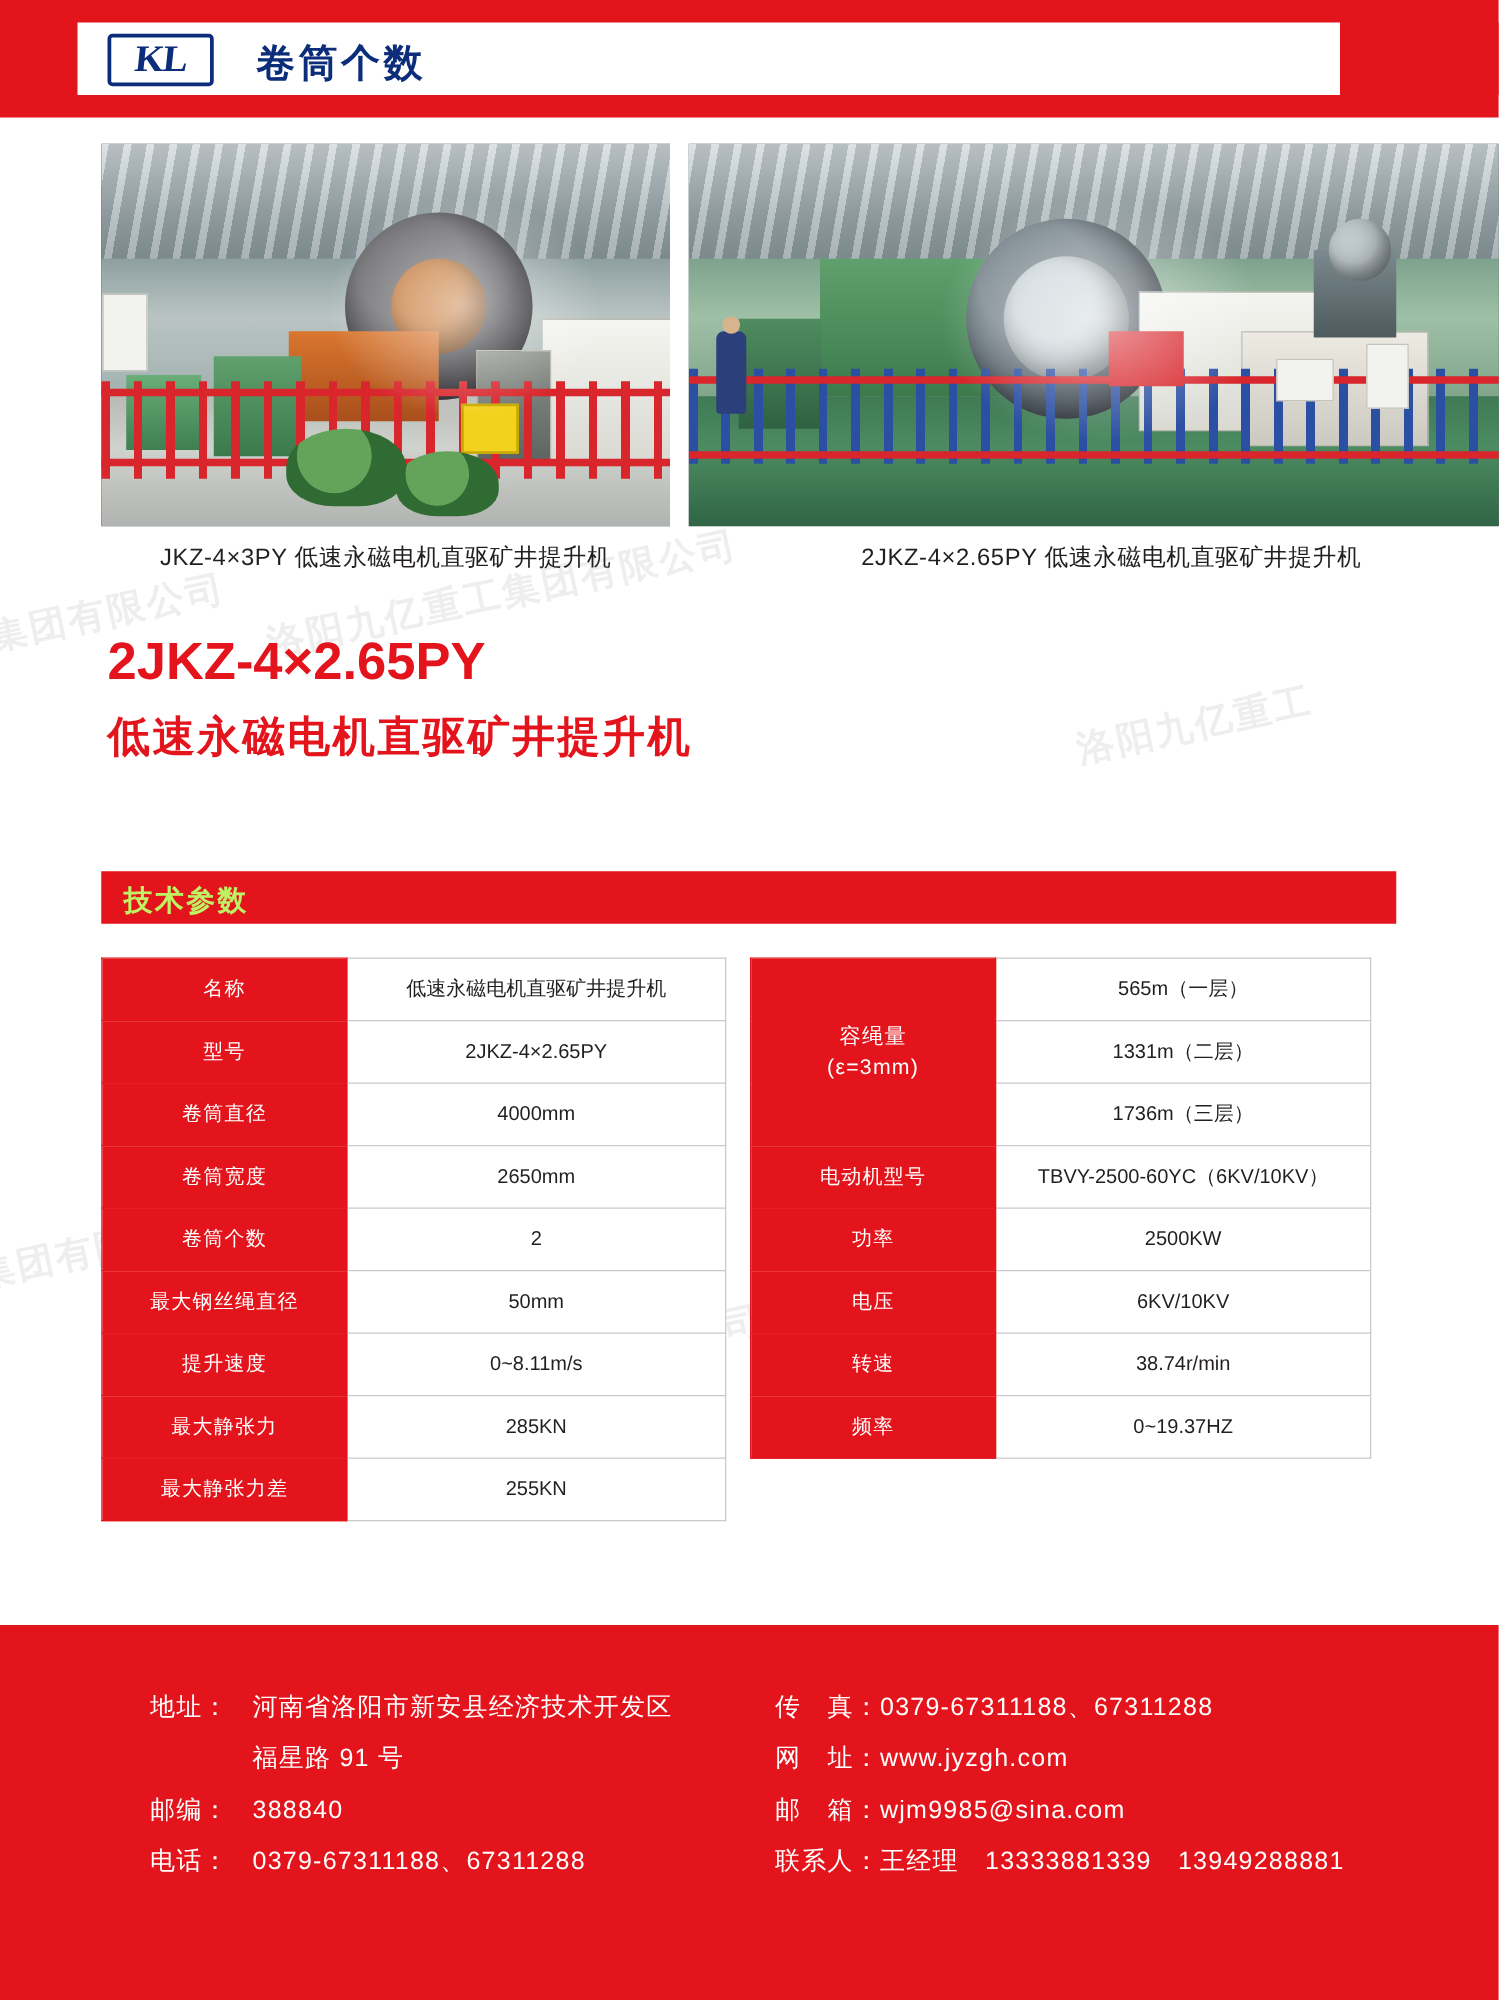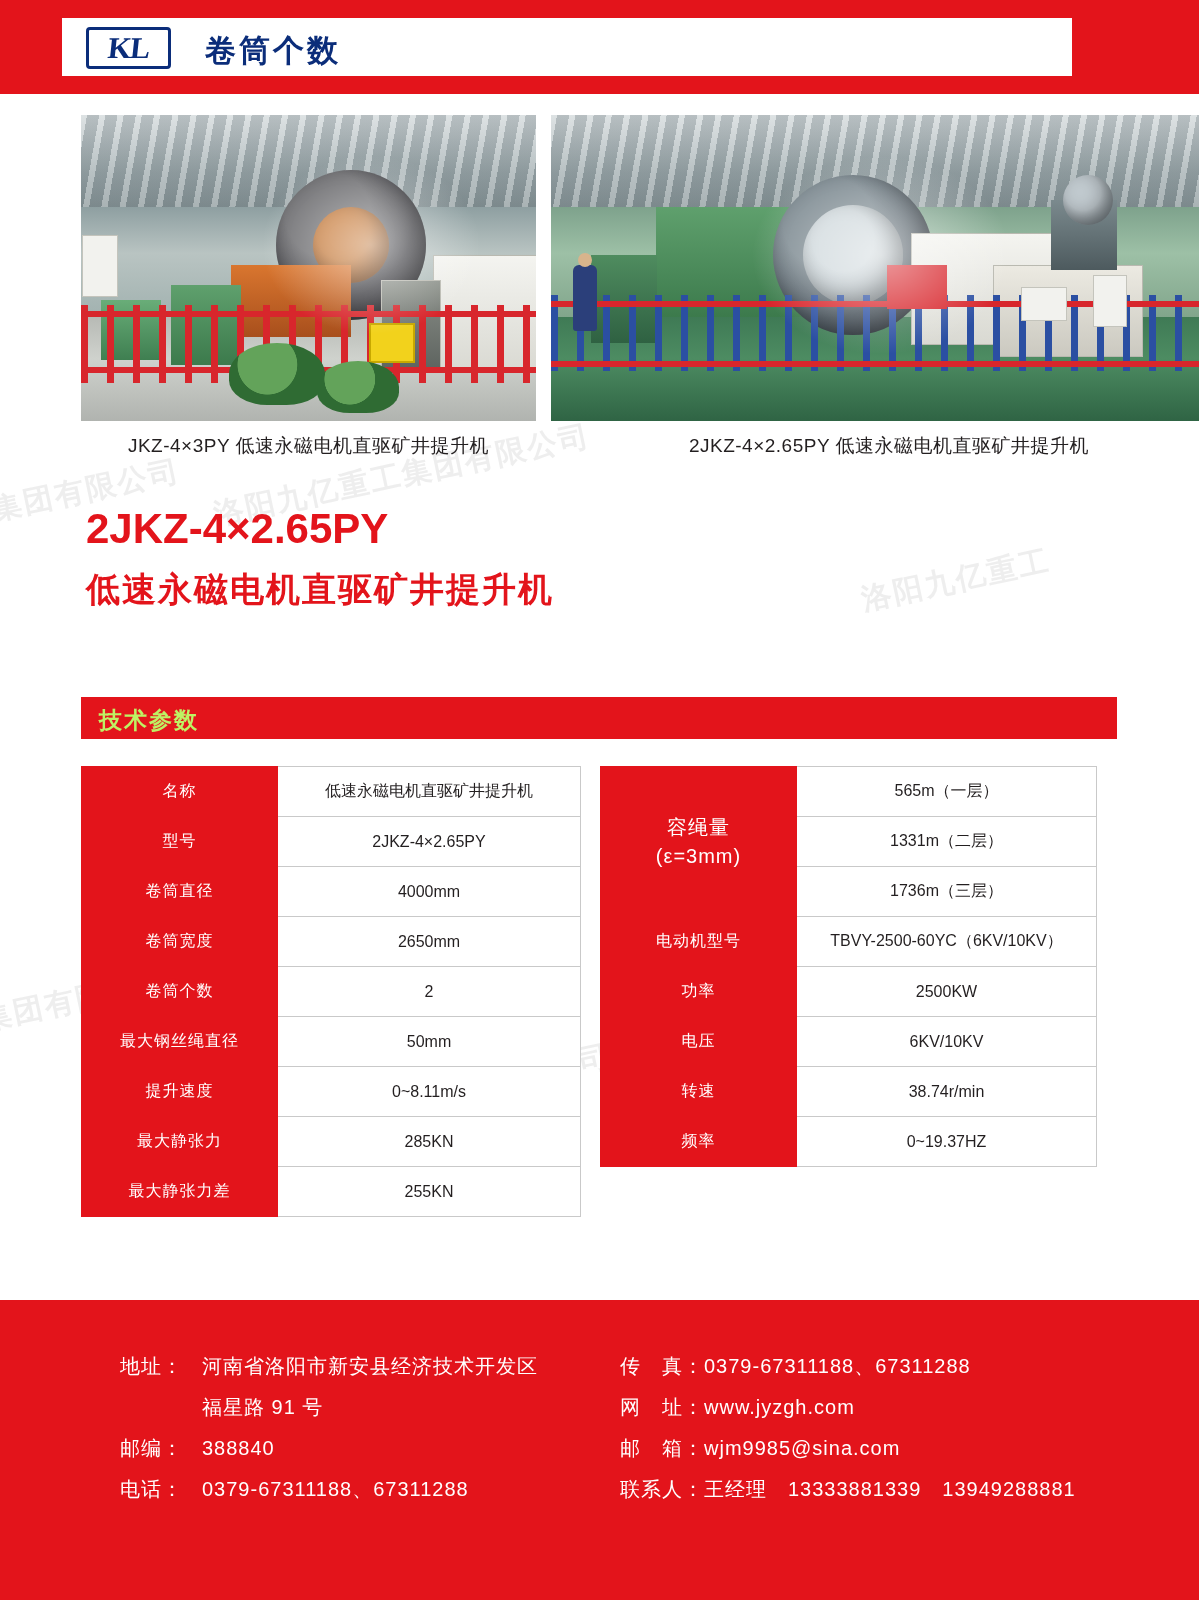--- a/index.html
+++ b/index.html
@@ -232,21 +232,21 @@
     background: #ffffff;
   }
   td.lbl {
     background: #e3141b;
     color: #ffffff;
     font-weight: 500;
     border: 1px solid #e3141b;
     width: 196px;
     letter-spacing: 1px;
   }
-  td.lbl.two-line { line-height: 1.45; font-size: 20px; }
+  td.lbl.two-line { line-height: 1.45; font-size: 17px; }
 
   
   .footer {
     position: absolute;
     left: 0; bottom: 0;
     width: 1199px;
     height: 300px;
     background: #e3141b;
     z-index: 10;
   }

